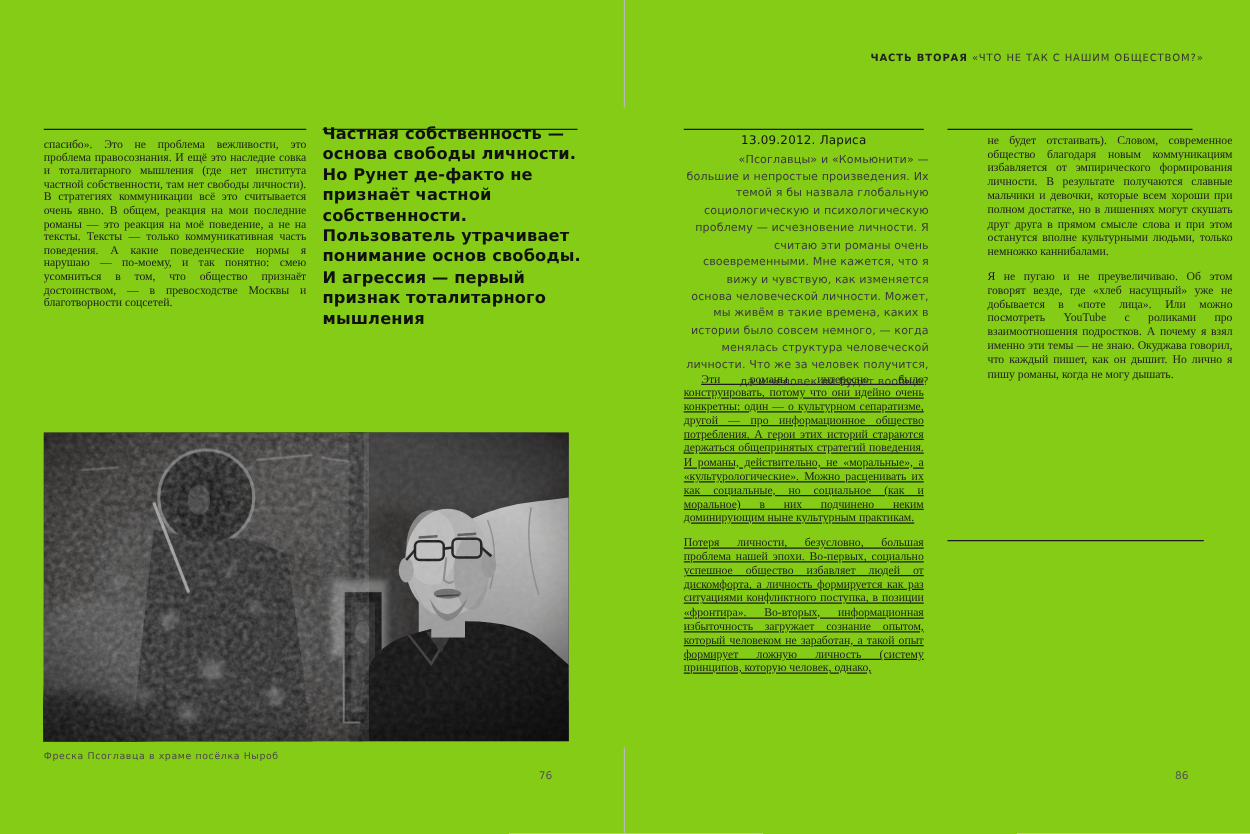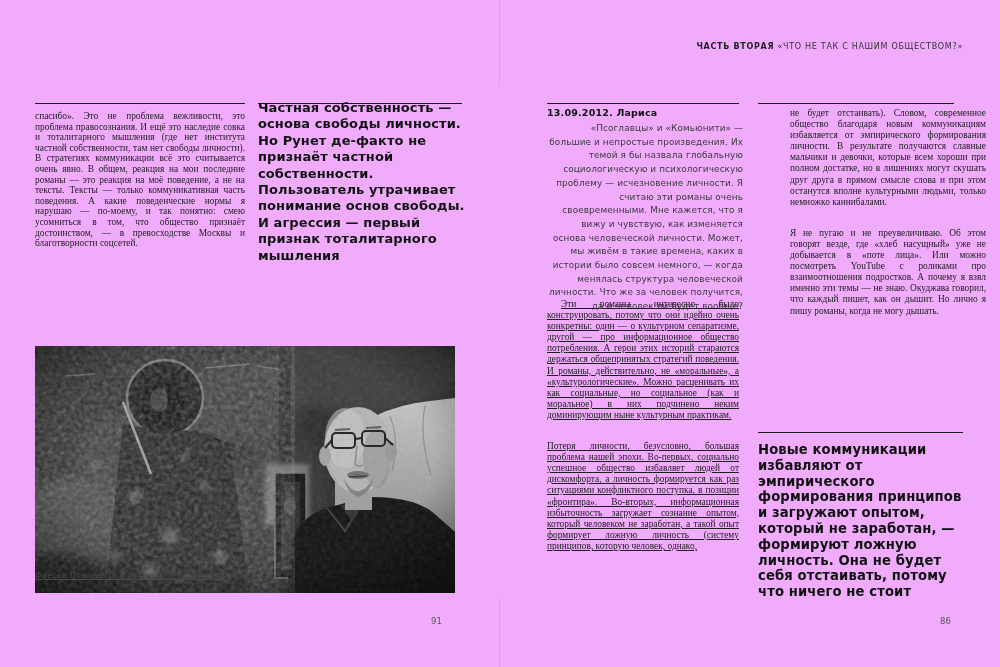--- a/index.html
+++ b/index.html
@@ -1,18 +1,18 @@
 <!DOCTYPE html>
 <html lang="ru"><head>
 <meta charset="utf-8">
 <style>
   * { margin:0; padding:0; box-sizing:border-box; }
   html,body { background:#e9e9e9; }
   #spread {
-    position:relative; width:1000px; height:667px; background:#f0abfc;
+    position:relative; width:1000px; height:667px; background:#84cc16;
     font-family:"DejaVu Sans", "Liberation Sans", sans-serif; color:#1c1c1c;
     overflow:hidden; margin:0 auto;
   }
   .fold { position:absolute; left:499px; width:1px; background:#b9b9b9; }
   .fold.top { top:0; height:86px; }
   .fold.bottom { top:598px; height:69px; }
 
   .running-head {
     position:absolute; top:42px; right:37px; font-size:8px; letter-spacing:0.7px;
     color:#222; white-space:nowrap;
@@ -24,45 +24,45 @@
   #rule-l1 { left:35px;  top:103px; width:210px; }
   #rule-l2 { left:258px; top:103px; width:204px; }
   #rule-r1 { left:547px; top:103px; width:192px; }
   #rule-r2 { left:758px; top:103px; width:196px; }
   #rule-rq { left:758px; top:432px; width:205px; }
 
   .serif {
     font-family:"Liberation Serif", "DejaVu Serif", serif;
     font-size:9.4px; line-height:11.1px; text-align:justify; color:#1d1d1d;
   }
-  .serif p + p { margin-top:20px; }
+  .serif p + p { margin-top:9px; }
   .serif p.indent { text-indent:14px; }
 
   #left-col-text { position:absolute; left:35px; top:111px; width:210px; line-height:10.6px; }
 
   .pull-quote {
     position:absolute; font-weight:700; color:#111; letter-spacing:0.1px;
   }
   #pull-quote-left  { left:258px; top:100px; width:212px; font-size:13px; line-height:16.4px; }
   #pull-quote-right { left:758px; top:442px; width:208px; font-size:13.2px; line-height:15.8px; }
 
   #photo { position:absolute; left:35px; top:346px; width:420px; height:247px; background:#2e2e2e; }
   #photo svg { display:block; width:100%; height:100%; }
 
   #photo-caption {
-    position:absolute; left:35px; top:571px; font-size:7.5px; letter-spacing:0.5px; color:#4a4a4a;text-decoration:underline;
+    position:absolute; left:35px; top:600px; font-size:7.5px; letter-spacing:0.5px; color:#4a4a4a;
   }
 
   .page-number { position:absolute; top:616px; font-size:8.5px; color:#555; }
   #page-number-left  { left:431px; }
   #page-number-right { left:940px; }
 
   #letter-head {
     position:absolute; left:547px; top:107px; width:192px;
-    font-size:9.5px; font-weight:700; color:#111; letter-spacing:0.2px;
+    font-size:9.5px; font-weight:400; color:#111; letter-spacing:0.2px;text-align:center;
   }
   #letter-text {
     position:absolute; left:547px; top:122px; width:196px;
     font-size:8.9px; line-height:13.7px; color:#3a3a3a; text-align:right; letter-spacing:0.1px;
   }
   #right-col1-serif { position:absolute; left:547px; top:299px; width:192px;text-decoration:underline; }
   #right-col2-serif { position:absolute; left:790px; top:108px; width:196px; }
 </style>
 </head>
 <body>
@@ -186,33 +186,32 @@
       <path d="M294,120 Q300,142 312,150 L300,132 Z" fill="#9a9a9a" opacity="0.4"></path>
 
       <rect x="0" y="0" width="260" height="247" filter="url(#grain)" opacity="0.32"></rect>
       <rect x="0" y="0" width="420" height="247" filter="url(#grain)" opacity="0.14"></rect>
       <rect x="0" y="0" width="420" height="247" fill="url(#vig)"></rect>
     </svg>
   </div>
 
   <div id="photo-caption">Фреска Псоглавца в храме посёлка Ныроб</div>
 
-  <div id="page-number-left" class="page-number">91</div>
+  <div id="page-number-left" class="page-number">76</div>
 
   <div id="letter-head">13.09.2012. Лариса</div>
 
   <div id="letter-text">«Псоглавцы» и «Комьюнити» — большие и непростые произведения. Их темой я бы назвала глобальную социологическую и психологическую проблему — исчезновение личности. Я считаю эти романы очень своевременными. Мне кажется, что я вижу и чувствую, как изменяется основа человеческой личности. Может, мы живём в такие времена, каких в истории было совсем немного, — когда менялась структура человеческой личности. Что же за человек получится, да и человек ли будет вообще?</div>
 
   <div id="right-col1-serif" class="serif">
     <p class="indent">Эти романы интересно было конструировать, потому что они идейно очень конкретны: один — о культурном сепаратизме, другой — про информационное общество потребления. А герои этих историй стараются держаться общепринятых стратегий поведения. И романы, действительно, не «моральные», а «культурологические». Можно расценивать их как социальные, но социальное (как и моральное) в них подчинено неким доминирующим ныне культурным практикам.</p>
     <p>Потеря личности, безусловно, большая проблема нашей эпохи. Во-первых, социально успешное общество избавляет людей от дискомфорта, а личность формируется как раз ситуациями конфликтного поступка, в позиции «фронтира». Во-вторых, информационная избыточность загружает сознание опытом, который человеком не заработан, а такой опыт формирует ложную личность (систему принципов, которую человек, однако,</p>
   </div>
 
   <div id="right-col2-serif" class="serif">
     <p>не будет отстаивать). Словом, современное общество благодаря новым коммуникациям избавляется от эмпирического формирования личности. В результате получаются славные мальчики и девочки, которые всем хороши при полном достатке, но в лишениях могут скушать друг друга в прямом смысле слова и при этом останутся вполне культурными людьми, только немножко каннибалами.</p>
     <p>Я не пугаю и не преувеличиваю. Об этом говорят везде, где «хлеб насущный» уже не добывается в «поте лица». Или можно посмотреть YouTube с роликами про взаимоотношения подростков. А почему я взял именно эти темы — не знаю. Окуджава говорил, что каждый пишет, как он дышит. Но лично я пишу романы, когда не могу дышать.</p>
   </div>
 
-  <div id="pull-quote-right" class="pull-quote">Новые коммуникации избавляют от эмпирического формирования принципов и загружают опытом, который не заработан, — формируют ложную личность. Она не будет себя отстаивать, потому что ничего не стоит</div>
 
   <div id="page-number-right" class="page-number">86</div>
 
 </div>
 
 </body></html>

